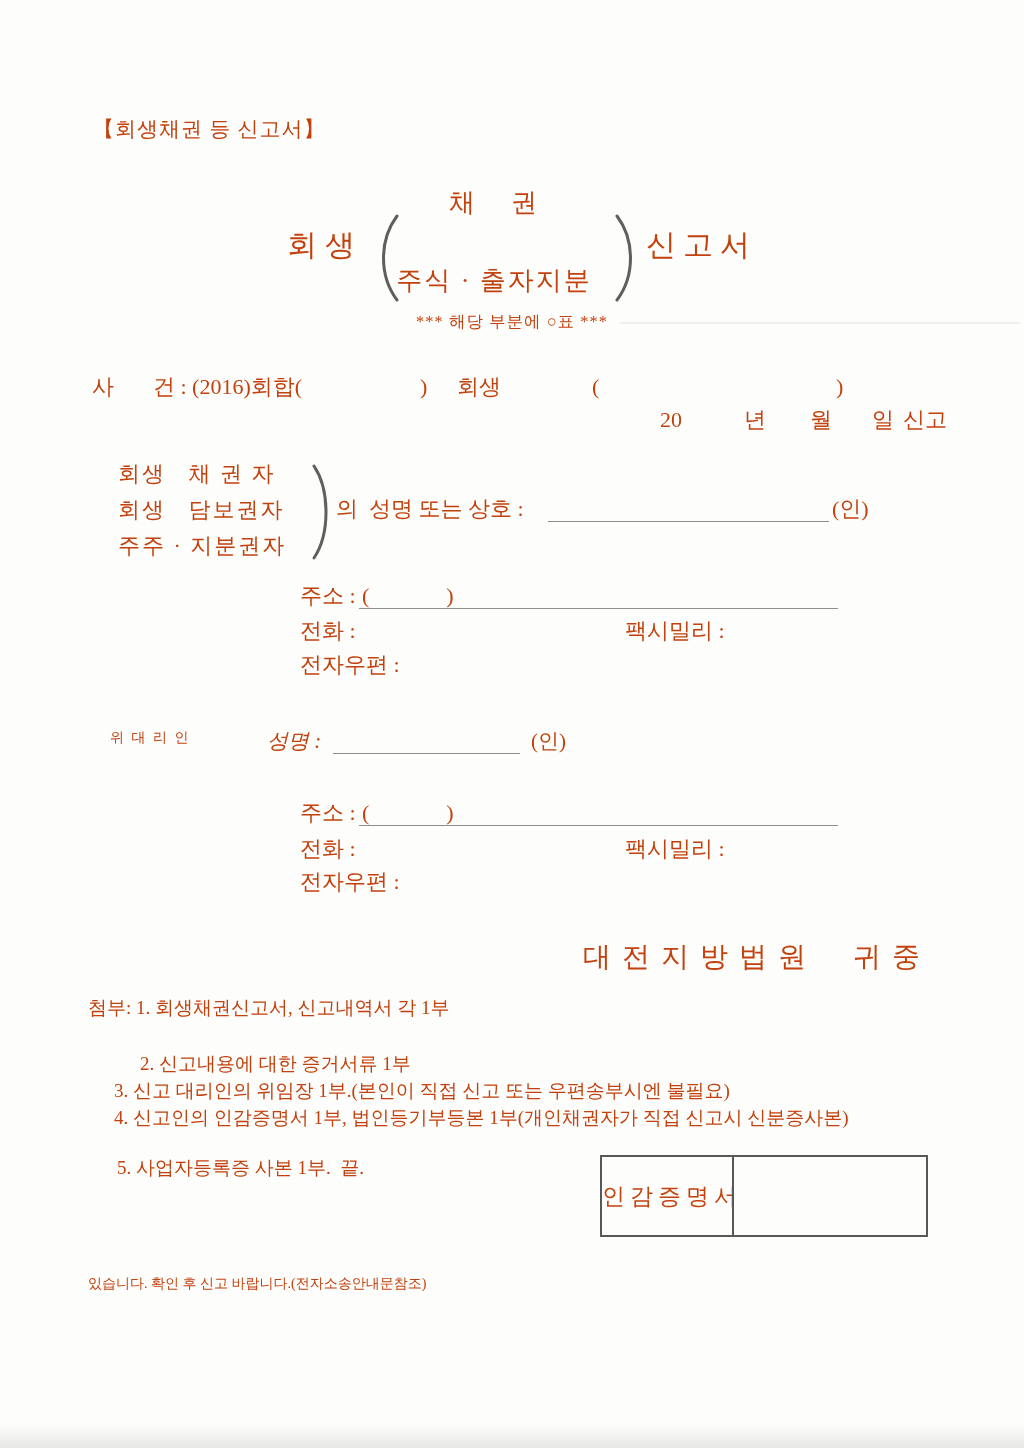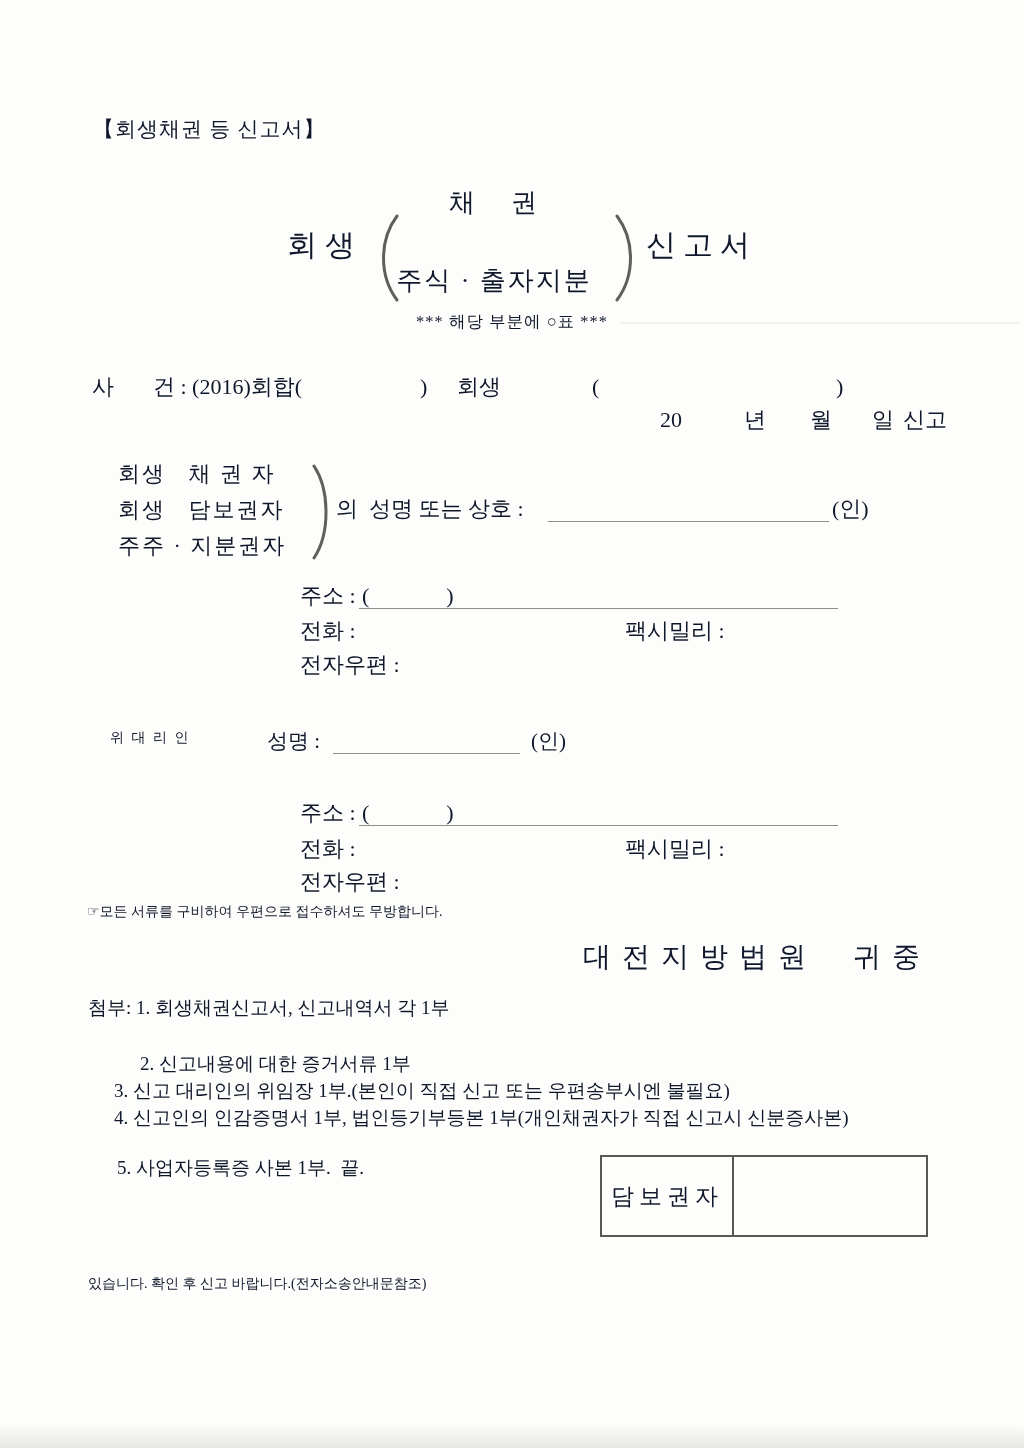--- a/index.html
+++ b/index.html
@@ -2,21 +2,21 @@
 <html><head>
 <meta charset="utf-8">
 <style>
   html, body { margin: 0; padding: 0; background: #ffffff; }
   .page {
     position: relative;
     width: 1024px;
     height: 1448px;
     background: #fdfdfc;
     font-family: "Liberation Serif", "DejaVu Serif", serif;
-    color: #0f172a;
+    color: #c2410c;
     overflow: hidden;
   }
   .abs { position: absolute; white-space: pre; line-height: 1.15; }
   .fs16 { font-size: 16.5px; }
   .fs17 { font-size: 17px; }
   .fs19 { font-size: 19px; }
   .fs20 { font-size: 14px; }
   .fs21 { font-size: 21px; }
   .fs22 { font-size: 22px; }
   .fs23 { font-size: 23px; }
@@ -100,42 +100,41 @@
   <span class="abs fs22" style="left:832px; top:496px;">(인)</span>
 
   <span class="abs fs22" style="left:300px; top:583px;">주소 : </span>
   <span class="abs fs22" style="left:362px; top:583px;">(              )</span>
   <div class="rule field" style="left:359px; top:608px; width:479px;"></div>
   <span class="abs fs22" style="left:300px; top:618px;">전화 :</span>
   <span class="abs fs22" style="left:625px; top:618px;">팩시밀리 :</span>
   <span class="abs fs22" style="left:300px; top:652px;">전자우편 :</span>
 
   <span class="abs fs20" style="left:110px; top:730px; letter-spacing:2px;">위 대 리 인</span>
-  <span class="abs fs21" style="left:267px; top:729px;">성명 :</span>
+  <span class="abs fs21" style="left:267px; top:729px;font-style:italic;">성명 :</span>
   <div class="rule field" style="left:333px; top:753px; width:187px;"></div>
   <span class="abs fs21" style="left:531px; top:729px;">(인)</span>
 
   <span class="abs fs22" style="left:300px; top:800px;">주소 : </span>
   <span class="abs fs22" style="left:362px; top:800px;">(              )</span>
   <div class="rule field" style="left:359px; top:825px; width:479px;"></div>
   <span class="abs fs22" style="left:300px; top:836px;">전화 :</span>
   <span class="abs fs22" style="left:625px; top:836px;">팩시밀리 :</span>
   <span class="abs fs22" style="left:300px; top:869px;">전자우편 :</span>
 
-  <span class="abs fs20" style="left:87px; top:903px;"><span style="font-family:'DejaVu Sans',sans-serif;">☞</span><span>모든 서류를 구비하여 우편으로 접수하셔도 무방합니다.</span></span>
 
   <span class="abs fs28 court" style="left:583px; top:941px;">대전지방법원  귀중</span>
 
   <span class="abs fs19" style="left:88px; top:997px;">첨부: 1. 회생채권신고서, 신고내역서 각 1부</span>
   <span class="abs fs19" style="left:140px; top:1053px;">2. 신고내용에 대한 증거서류 1부</span>
   <span class="abs fs19" style="left:114px; top:1080px;">3. 신고 대리인의 위임장 1부.(본인이 직접 신고 또는 우편송부시엔 불필요)</span>
   <span class="abs fs19" style="left:114px; top:1107px;">4. 신고인의 인감증명서 1부, 법인등기부등본 1부(개인채권자가 직접 신고시 신분증사본)</span>
   <span class="abs fs19" style="left:117px; top:1157px;">5. 사업자등록증 사본 1부.  끝.</span>
 
   <div class="receipt-box">
-    <span class="abs fs23 receipt-label">담보권자</span>
+    <span class="abs fs23 receipt-label">인감증명서</span>
     <div class="receipt-divider"></div>
     <div class="receipt-cell field"></div>
   </div>
 
   <span class="abs fs20" style="left:88px; top:1276px;">있습니다. 확인 후 신고 바랍니다.(전자소송안내문참조)</span>
 
 </div>
 
 </body></html>

